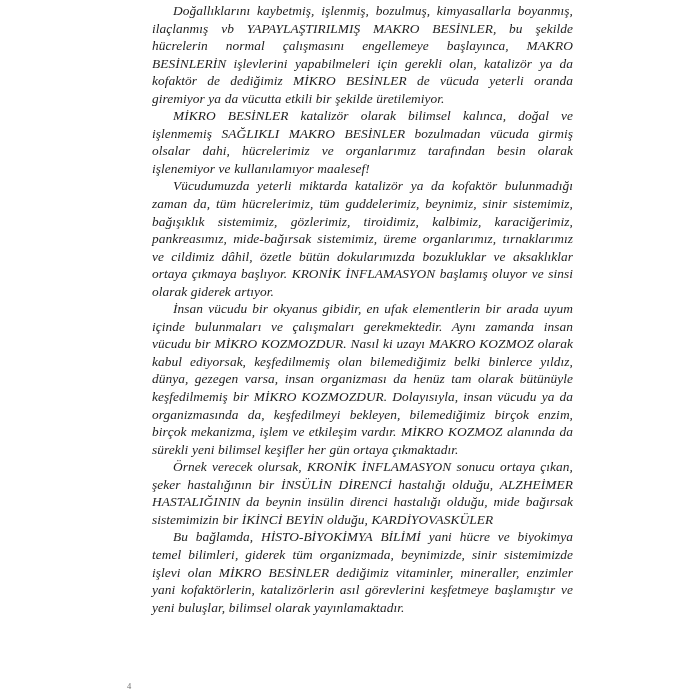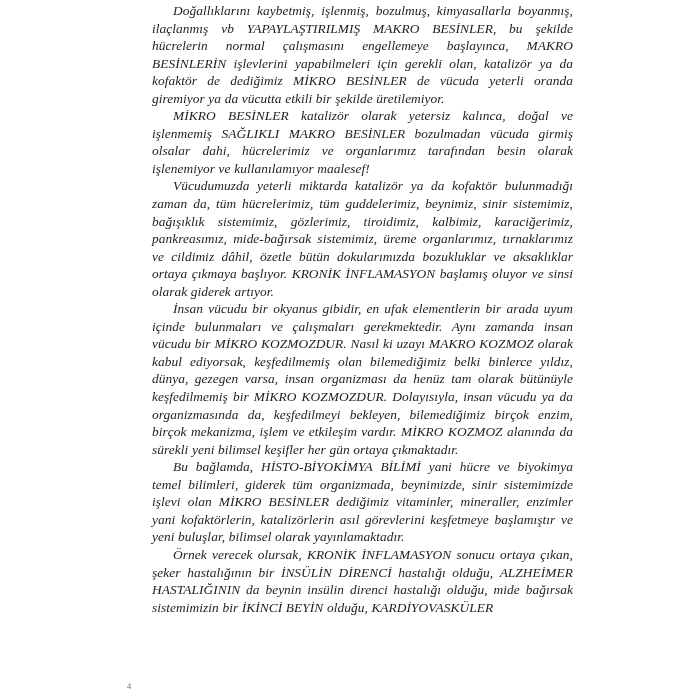--- a/index.html
+++ b/index.html
@@ -66,22 +66,22 @@
     letter-spacing: 0.2px;
   }
 </style>
 </head>
 <body>
 
 <div id="page">
 
   <div id="text-column">
     <p class="para">Doğallıklarını kaybetmiş, işlenmiş, bozulmuş, kimyasallarla boyanmış, ilaçlanmış vb YAPAYLAŞTIRILMIŞ MAKRO BESİNLER, bu şekilde hücrelerin normal çalışmasını engellemeye başlayınca, MAKRO BESİNLERİN işlevlerini yapabilmeleri için gerekli olan, katalizör ya da kofaktör de dediğimiz MİKRO BESİNLER de vücuda yeterli oranda giremiyor ya da vücutta etkili bir şekilde üretilemiyor.</p>
-    <p class="para">MİKRO BESİNLER katalizör olarak yetersiz kalınca, doğal ve işlenmemiş SAĞLIKLI MAKRO BESİNLER bozulmadan vücuda girmiş olsalar dahi, hücrelerimiz ve organlarımız tarafından besin olarak işlenemiyor ve kullanılamıyor maalesef!</p>
+    <p class="para">MİKRO BESİNLER katalizör olarak bilimsel kalınca, doğal ve işlenmemiş SAĞLIKLI MAKRO BESİNLER bozulmadan vücuda girmiş olsalar dahi, hücrelerimiz ve organlarımız tarafından besin olarak işlenemiyor ve kullanılamıyor maalesef!</p>
     <p class="para">Vücudumuzda yeterli miktarda katalizör ya da kofaktör bulunmadığı zaman da, tüm hücrelerimiz, tüm guddelerimiz, beynimiz, sinir sistemimiz, bağışıklık sistemimiz, gözlerimiz, tiroidimiz, kalbimiz, karaciğerimiz, pankreasımız, mide-bağırsak sistemimiz, üreme organlarımız, tırnaklarımız ve cildimiz dâhil, özetle bütün dokularımızda bozukluklar ve aksaklıklar ortaya çıkmaya başlıyor. KRONİK İNFLAMASYON başlamış oluyor ve sinsi olarak giderek artıyor.</p>
     <p class="para">İnsan vücudu bir okyanus gibidir, en ufak elementlerin bir arada uyum içinde bulunmaları ve çalışmaları gerekmektedir. Aynı zamanda insan vücudu bir MİKRO KOZMOZDUR. Nasıl ki uzayı MAKRO KOZMOZ olarak kabul ediyorsak, keşfedilmemiş olan bilemediğimiz belki binlerce yıldız, dünya, gezegen varsa, insan organizması da henüz tam olarak bütünüyle keşfedilmemiş bir MİKRO KOZMOZDUR. Dolayısıyla, insan vücudu ya da organizmasında da, keşfedilmeyi bekleyen, bilemediğimiz birçok enzim, birçok mekanizma, işlem ve etkileşim vardır. MİKRO KOZMOZ alanında da sürekli yeni bilimsel keşifler her gün ortaya çıkmaktadır.</p>
+    <p class="para">Örnek verecek olursak, KRONİK İNFLAMASYON sonucu ortaya çıkan, şeker hastalığının bir İNSÜLİN DİRENCİ hastalığı olduğu, ALZHEİMER HASTALIĞININ da beynin insülin direnci hastalığı olduğu, mide bağırsak sistemimizin bir İKİNCİ BEYİN olduğu, KARDİYOVASKÜLER</p>
     <p class="para">Bu bağlamda, HİSTO-BİYOKİMYA BİLİMİ yani hücre ve biyokimya temel bilimleri, giderek tüm organizmada, beynimizde, sinir sistemimizde işlevi olan MİKRO BESİNLER dediğimiz vitaminler, mineraller, enzimler yani kofaktörlerin, katalizörlerin asıl görevlerini keşfetmeye başlamıştır ve yeni buluşlar, bilimsel olarak yayınlamaktadır.</p>
-    <p class="para">Örnek verecek olursak, KRONİK İNFLAMASYON sonucu ortaya çıkan, şeker hastalığının bir İNSÜLİN DİRENCİ hastalığı olduğu, ALZHEİMER HASTALIĞININ da beynin insülin direnci hastalığı olduğu, mide bağırsak sistemimizin bir İKİNCİ BEYİN olduğu, KARDİYOVASKÜLER</p>
   </div>
 
   <div id="folio">4</div>
 
 </div>
 
 </body></html>

